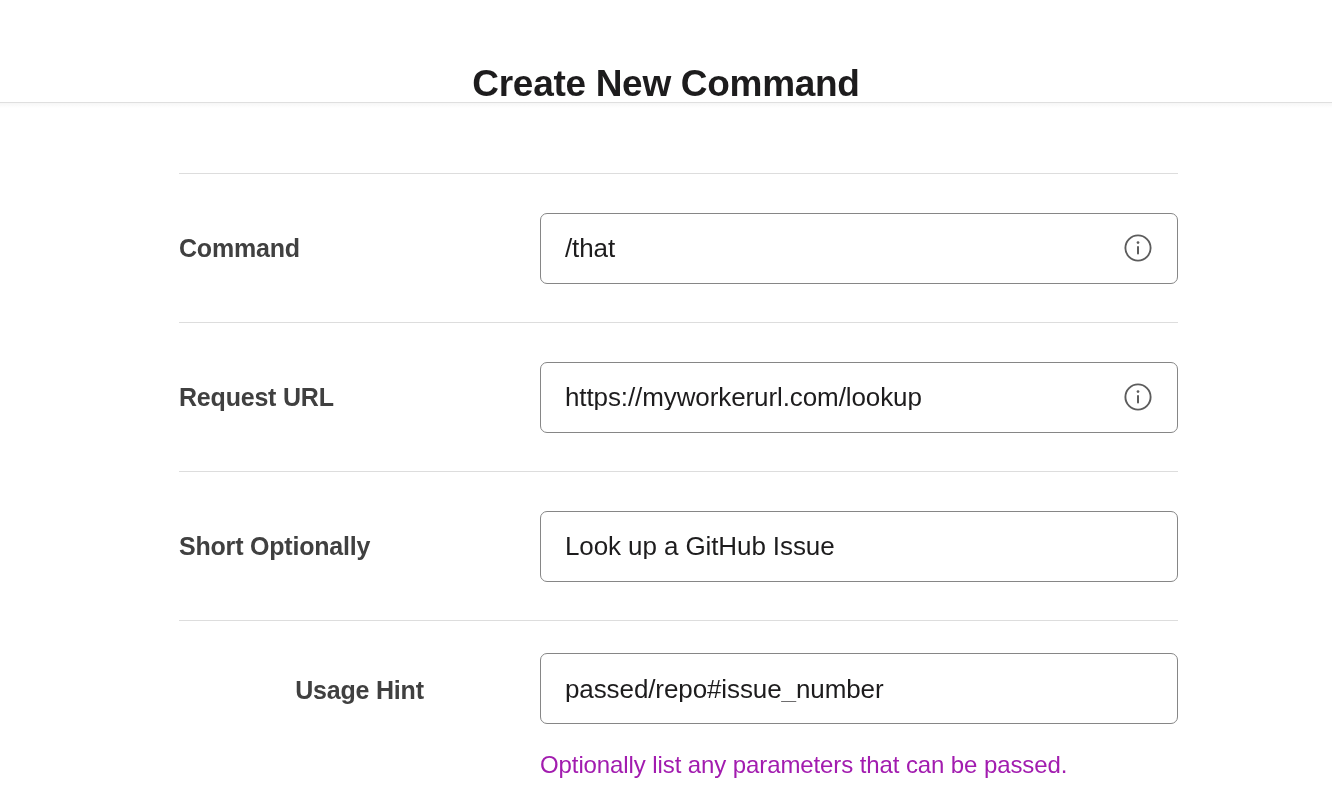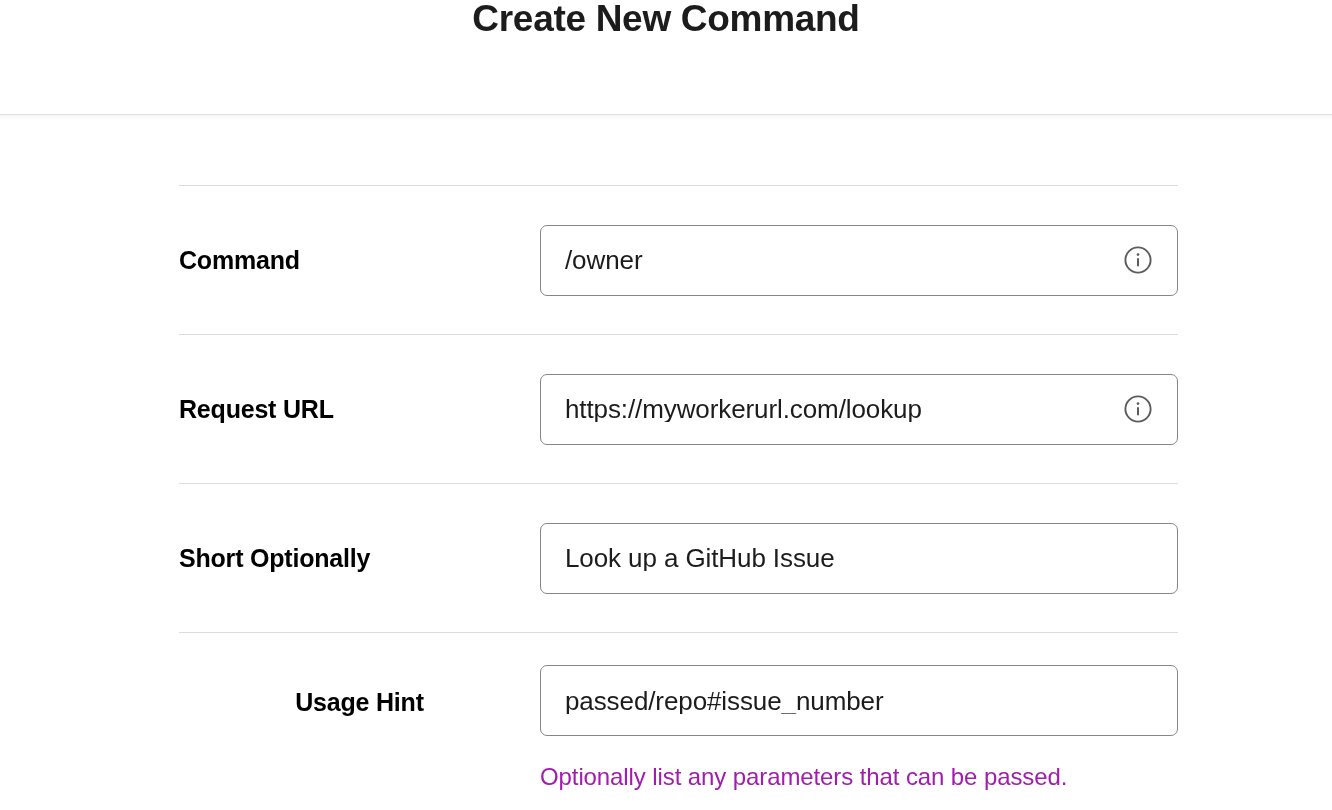--- a/index.html
+++ b/index.html
@@ -17,24 +17,24 @@
     position: relative;
     width: 1332px;
     height: 810px;
     overflow: hidden;
     background: #ffffff;
   }
 
   
   .header {
     position: relative;
-    height: 115px;
-    background: #ffffff;
-    display: flex;
-    align-items: flex-start;
+    height: 103px;
+    background: #ffffff;
+    display: flex;
+    align-items: flex-end;
     justify-content: center;
     border-bottom: 1px solid #e8e8e8;
   }
   .header::after {
     content: "";
     position: absolute;
     left: 0;
     right: 0;
     bottom: -6px;
     height: 6px;
@@ -74,21 +74,21 @@
     min-height: 116px;
     align-items: flex-start;
     padding-top: 32px;
   }
 
   .field-label {
     width: 361px;
     flex: 0 0 361px;
     font-size: 25px;
     font-weight: bold;
-    color: #000000;
+    color: #404040;
     letter-spacing: -0.2px;
     line-height: 1.2;
   }
   .row-hint .field-label { padding-top: 22px; text-align: center; }
 
   .field-control {
     flex: 1 1 auto;
     display: flex;
     flex-direction: column;
   }
@@ -144,21 +144,21 @@
   </div>
 
   <div class="form-body">
 
     <div class="divider"></div>
 
     <div class="form-row">
       <div class="field-label">Command</div>
       <div class="field-control">
         <div class="input-box">
-          <span class="input-value">/owner</span>
+          <span class="input-value">/that</span>
           <span class="info-icon">
             <svg viewBox="0 0 30 30" xmlns="http://www.w3.org/2000/svg">
               <circle cx="15" cy="15" r="12.6" fill="none" stroke="currentColor" stroke-width="1.9"></circle>
               <circle cx="15" cy="9.6" r="1.35" fill="currentColor"></circle>
               <rect x="14" y="13" width="2" height="8.4" rx="1" fill="currentColor"></rect>
             </svg>
           </span>
         </div>
       </div>
     </div>

